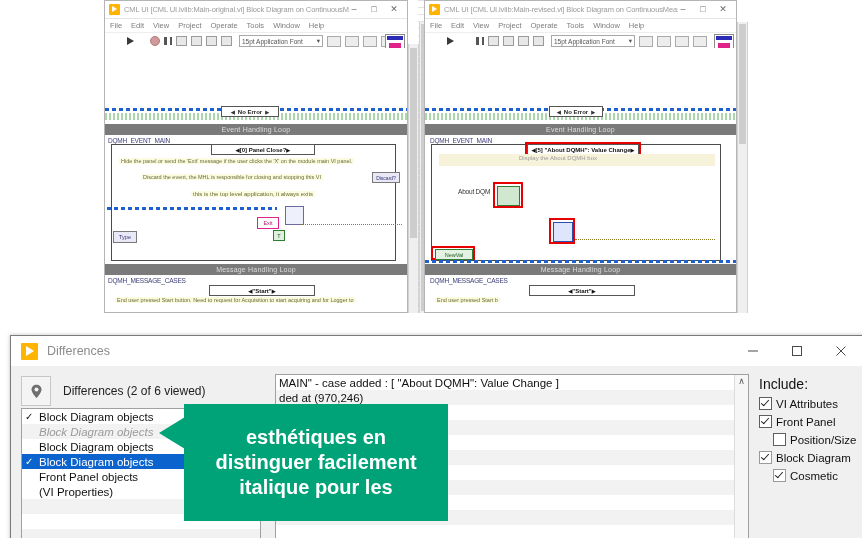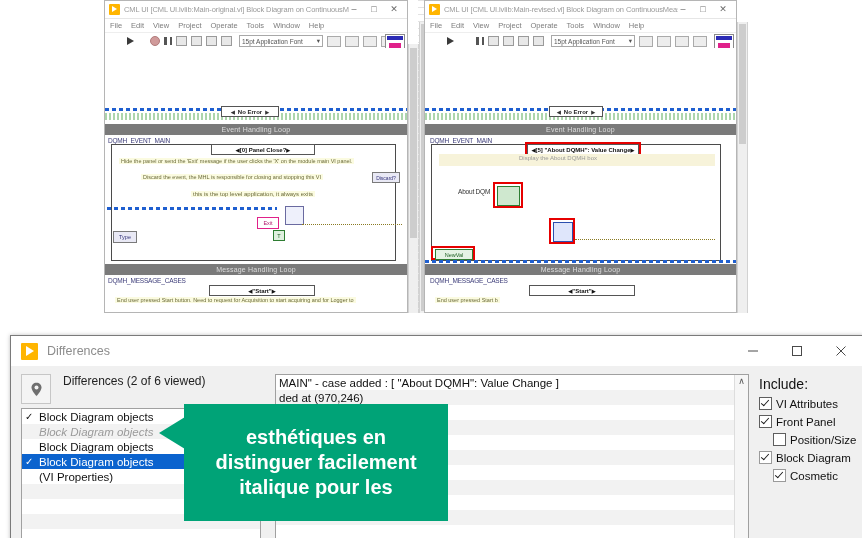--- a/index.html
+++ b/index.html
@@ -63,21 +63,21 @@
   #dlg-title{height:30px;display:flex;align-items:center;padding-left:10px;box-sizing:border-box;}
   #dlg-icon{width:17px;height:17px;background:#ffb500;position:relative;border-radius:1px;flex:0 0 auto;}
   #dlg-icon:after{content:"";position:absolute;left:5px;top:3.5px;border-left:8px solid #fff;border-top:5px solid transparent;border-bottom:5px solid transparent;}
   #dlg-title-text{font-size:12.5px;color:#8c8c8c;margin-left:9px;}
   .dlg-wbtns{margin-left:auto;display:flex;height:30px;}
   .dlg-wbtn{width:44px;height:30px;display:flex;align-items:center;justify-content:center;color:#4a4a4a;font-size:13px;}
   .dlg-wbtn svg{display:block;}
   #dlg-body{position:absolute;left:0;right:0;top:30px;bottom:0;background:#f0f0f0;padding:8px 10px 10px 10px;box-sizing:border-box;}
   .panes{display:flex;height:100%;}
   .pane{display:flex;flex-direction:column;}
-  .pane-head{height:34px;display:flex;align-items:flex-start;}
+  .pane-head{height:34px;display:flex;align-items:center;}
   .pin-btn{width:28px;height:28px;border:1px solid #c6c6c6;background:#f4f4f4;display:flex;align-items:center;justify-content:center;flex:0 0 auto;}
   .pane-title{font-size:12px;color:#222;margin-left:12px;white-space:nowrap;}
   .listbox{flex:1 1 auto;border:1px solid #a0a0a0;background:#fff;position:relative;overflow:hidden;}
   .lrow{height:15px;display:flex;align-items:center;font-size:11.5px;color:#111;padding-left:3px;white-space:nowrap;box-sizing:border-box;}
   .lrow.alt{background:#f2f2f2;}
   .lrow .chk{width:14px;flex:0 0 auto;font-size:10px;color:#111;}
   .lrow.ital{font-style:italic;color:#9b9b9b;}
   .lrow.sel{background:#0b63ce;color:#fff;}
   .lrow.sel .chk{color:#fff;}
   .scroll-col{position:absolute;right:0;top:0;bottom:0;width:13px;background:#f6f6f6;border-left:1px solid #ddd;display:flex;flex-direction:column;justify-content:space-between;align-items:center;}
@@ -357,20 +357,24 @@
             <div class="lrow">
               <span class="chk"></span>
               <span>Block Diagram objects</span>
             </div>
             <div class="lrow sel">
               <span class="chk">✓</span>
               <span>Block Diagram objects</span>
             </div>
             <div class="lrow">
               <span class="chk"></span>
+              <span>Front Panel objects</span>
+            </div>
+            <div class="lrow">
+              <span class="chk"></span>
               <span>(VI Properties)</span>
             </div>
             <div class="lrow alt"></div>
             <div class="lrow"></div>
             <div class="lrow alt"></div>
           </div>
       </div>
 
       <div style="width:14px;"></div>
 

